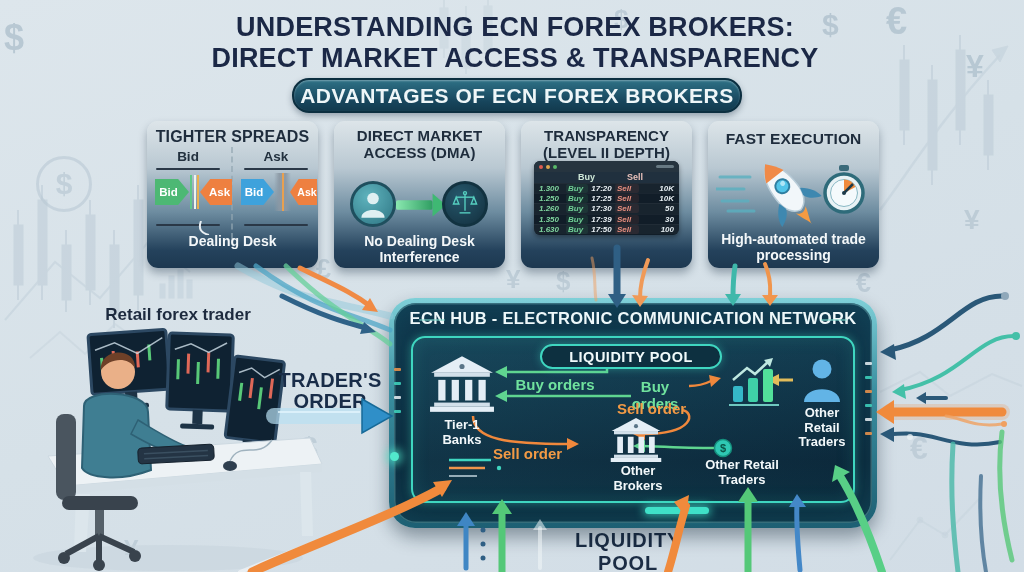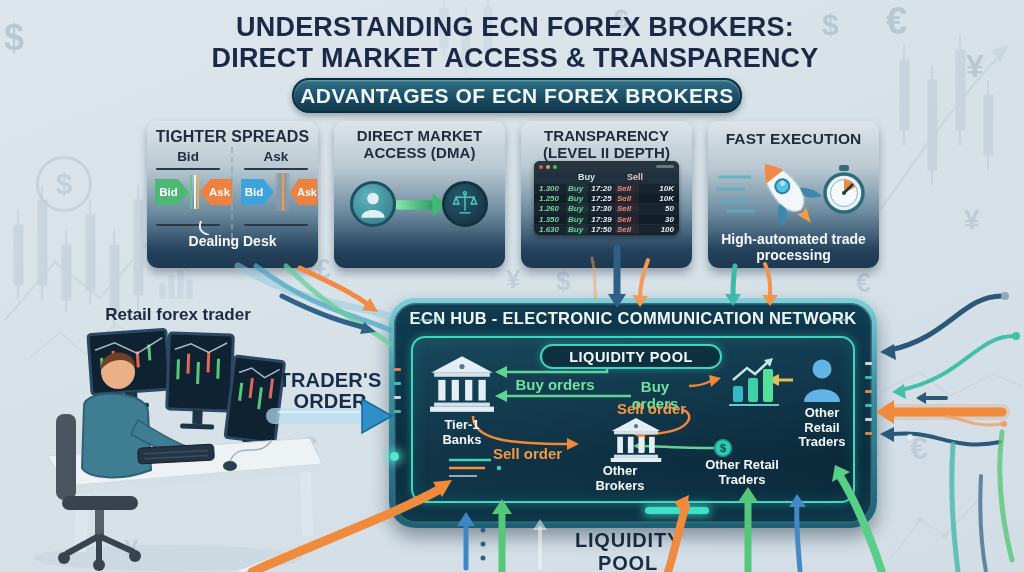--- a/index.html
+++ b/index.html
@@ -261,20 +261,21 @@
   <div class="dma-circle dma-c2">
     <svg width="30" height="30" viewBox="0 0 44 44" stroke="#56cfc0" stroke-width="2" fill="none">
       <circle cx="22" cy="6" r="2.2"></circle>
         <line x1="22" y1="8" x2="22" y2="32"></line>
         <line x1="9" y1="12" x2="35" y2="12"></line>
       <path d="M9,12 L5,22 H13 Z"></path>
         <path d="M35,12 L31,22 H39 Z"></path>
         <line x1="14" y1="35" x2="30" y2="35"></line>
     </svg>
   </div>
+  <div class="p-caption" style="top:112px">No Dealing Desk Interference</div>
 </div>
 
 <div class="panel" id="panel3">
   <div class="p-title" style="left:14px;right:14px">TRANSPARENCY (LEVEL II DEPTH)</div>
   <div class="orderbook">
     <div class="ob-titlebar">
       <span class="dot" style="background:#e05c50"></span>
       <span class="dot" style="background:#e0a850"></span>
       <span class="dot" style="background:#58b868"></span>
       <span class="ob-mini"></span>
@@ -486,21 +487,21 @@
 
   <svg class="hub-icon" style="left:410px;top:58px" width="46" height="46" viewBox="0 0 46 46">
     <circle cx="23" cy="13" r="9.5" fill="#62b4e6"></circle>
       <path d="M5,46 C5,29 41,29 41,46 Z" fill="#62b4e6"></path>
   </svg>
   <div class="hub-label" style="left:402px;top:108px;width:62px">Other Retail Traders</div>
 
   <svg class="hub-icon" style="left:216px;top:120px" width="62" height="44" viewBox="0 0 64 54">
       <use href="#bank"></use>
     </svg>
-  <div class="hub-label" style="left:198px;top:166px;width:66px">Other Brokers</div>
+  <div class="hub-label" style="left:216px;top:166px;width:66px">Other Brokers</div>
 
   <div class="hub-orange" style="left:104px;top:147px;width:78px">Sell order</div>
 
   <svg class="hub-icon" style="left:324px;top:140px" width="20" height="20" viewBox="0 0 20 20">
     <circle cx="10" cy="10" r="8.5" fill="#2fc8b4" stroke="#15907e" stroke-width="1.5"></circle>
     <text x="10" y="14" font-size="11" font-weight="800" fill="#0b5548" text-anchor="middle">$</text>
   </svg>
   <div class="hub-label" style="left:306px;top:160px;width:94px">Other Retail Traders</div>
 
   <div class="rim-dash" style="left:5px;top:70px;background:#f0954c"></div>

